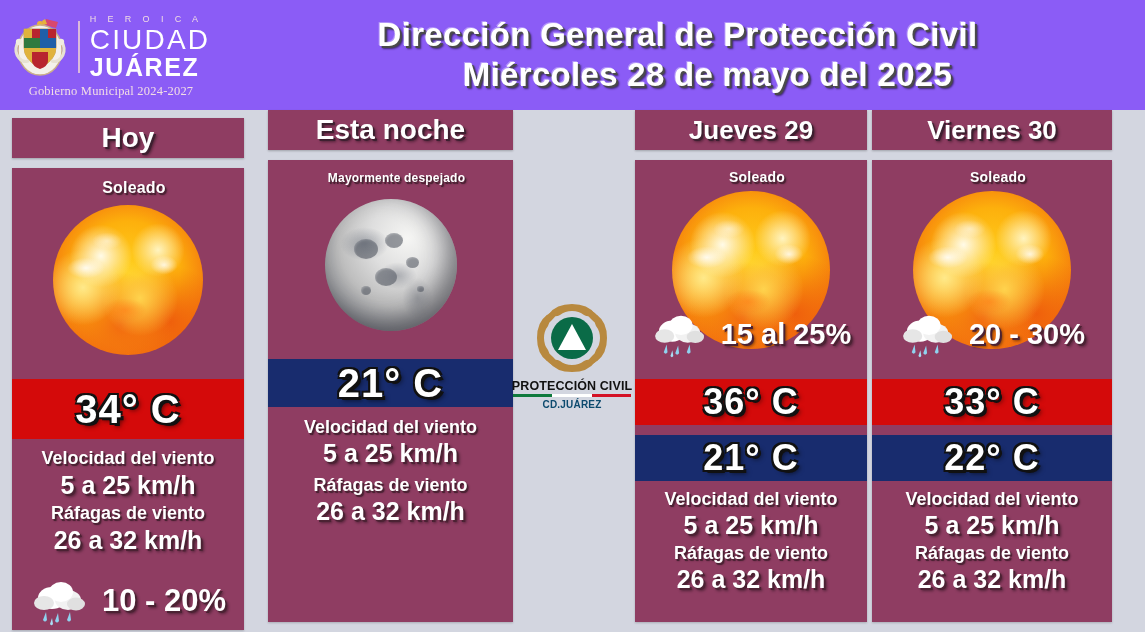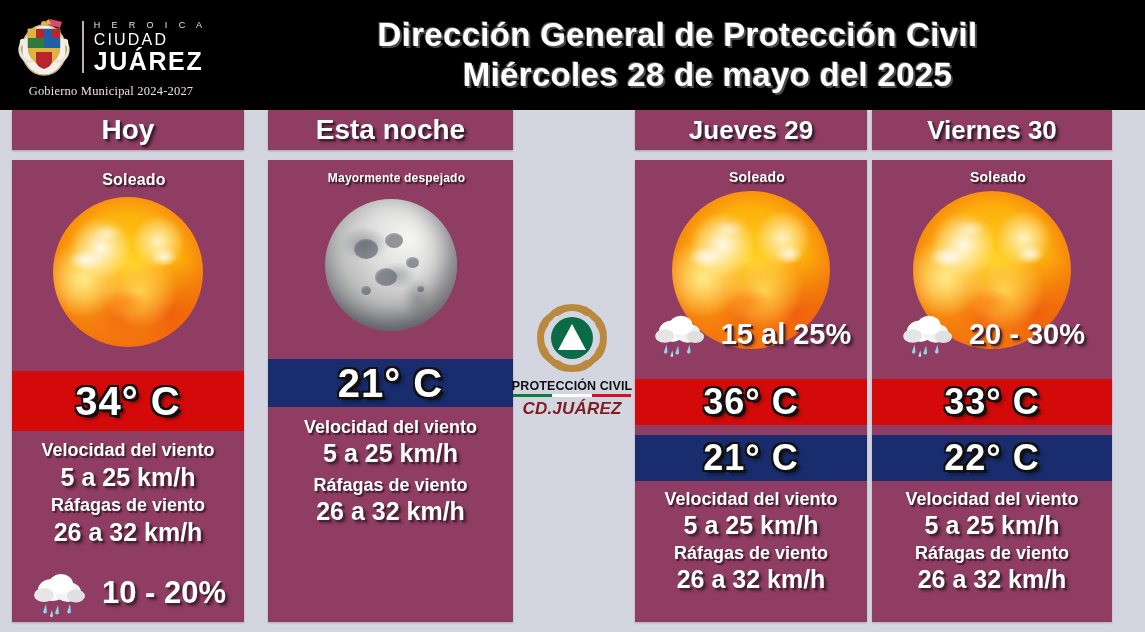--- a/index.html
+++ b/index.html
@@ -8,21 +8,21 @@
     width:1145px;height:632px;
     background:#d3d6e0;
     font-family:"Liberation Sans", sans-serif;
     overflow:hidden;
     position:relative;
   }
 
   
   .header{
     position:absolute;left:0;top:0;width:1145px;height:110px;
-    background:#000000;
+    background:#8b5cf6;
     display:flex;align-items:stretch;
   }
   .header-logo{
     width:222px;flex:0 0 222px;
     display:flex;flex-direction:column;align-items:center;justify-content:center;
     padding-top:2px;
     box-sizing:border-box;
   }
   .logo-row{display:flex;align-items:center;gap:10px;height:68px;}
   .crest{
@@ -33,21 +33,21 @@
     width:2px;height:52px;background:#e7c9d6;opacity:.85;
   }
   .logo-words{
     display:flex;flex-direction:column;justify-content:center;line-height:1;
   }
   .heroica{
     color:#f0dbe4;font-size:9px;letter-spacing:4.4px;
     margin-bottom:2px;font-weight:400;
   }
   .ciudad{
-    color:#ffffff;font-size:16px;letter-spacing:2.2px;font-weight:300;
+    color:#ffffff;font-size:28px;letter-spacing:2.2px;font-weight:300;
     margin-bottom:1px;
   }
   .juarez{
     color:#ffffff;font-size:25px;letter-spacing:1.6px;font-weight:bold;
   }
   .gobierno{
     color:#f2dde5;font-size:12.5px;margin-top:3px;letter-spacing:.2px;
     font-family:"Liberation Serif", serif;
   }
   .header-title{
@@ -170,21 +170,21 @@
   .emblem-mark{position:relative;}
   .emblem-mark svg{display:block;}
   .pc-name{
     color:#111;font-weight:bold;font-size:12.5px;letter-spacing:.1px;
     white-space:nowrap;margin-top:3px;
   }
   .flag-rule{
     width:100%;height:3px;display:flex;margin:1px 0 2px 0;
   }
   .flag-rule i{flex:1;display:block;}
-  .pc-city{color:#7f1d1d;font-weight:bold;font-size:17px;letter-spacing:.2px;font-style:italic;}
+  .pc-city{color:#0c4a6e;font-weight:bold;font-size:10px;letter-spacing:.2px;}
 </style>
 </head>
 <body>
 
 <div class="header">
 
   <div class="header-logo">
     <div class="logo-row">
       <span class="crest">
         <svg width="56" height="62" viewBox="0 0 56 62" aria-hidden="true">
@@ -219,21 +219,21 @@
 
   <div class="header-title">
     <div class="title-line">Dirección General de Protección Civil</div>
     <div class="title-line l2">Miércoles 28 de mayo del 2025</div>
   </div>
 </div>
 
 <div class="board">
 
   <div class="card" style="left:12px;width:232px;">
-    <div class="card-banner" style="height:40px;font-size:28px;">
+    <div class="card-banner" style="height:40px;font-size:28px;margin-top:8px;">
       <span>Hoy</span>
     </div>
     <div class="card-body" style="margin-top:10px;height:462px;">
       <div class="cond" style="font-size:16px;padding-top:11px;">Soleado</div>
       <div class="sun" style="width:150px;height:150px;margin-top:8px;"></div>
       <div class="temp hot" style="height:60px;font-size:40px;margin-top:24px;">
         <span>34° C</span>
       </div>
       <div class="wind-label" style="font-size:18px;margin-top:9px;">Velocidad del viento</div>
       <div class="wind-value" style="font-size:25px;margin-top:2px;">5 a 25 km/h</div>

